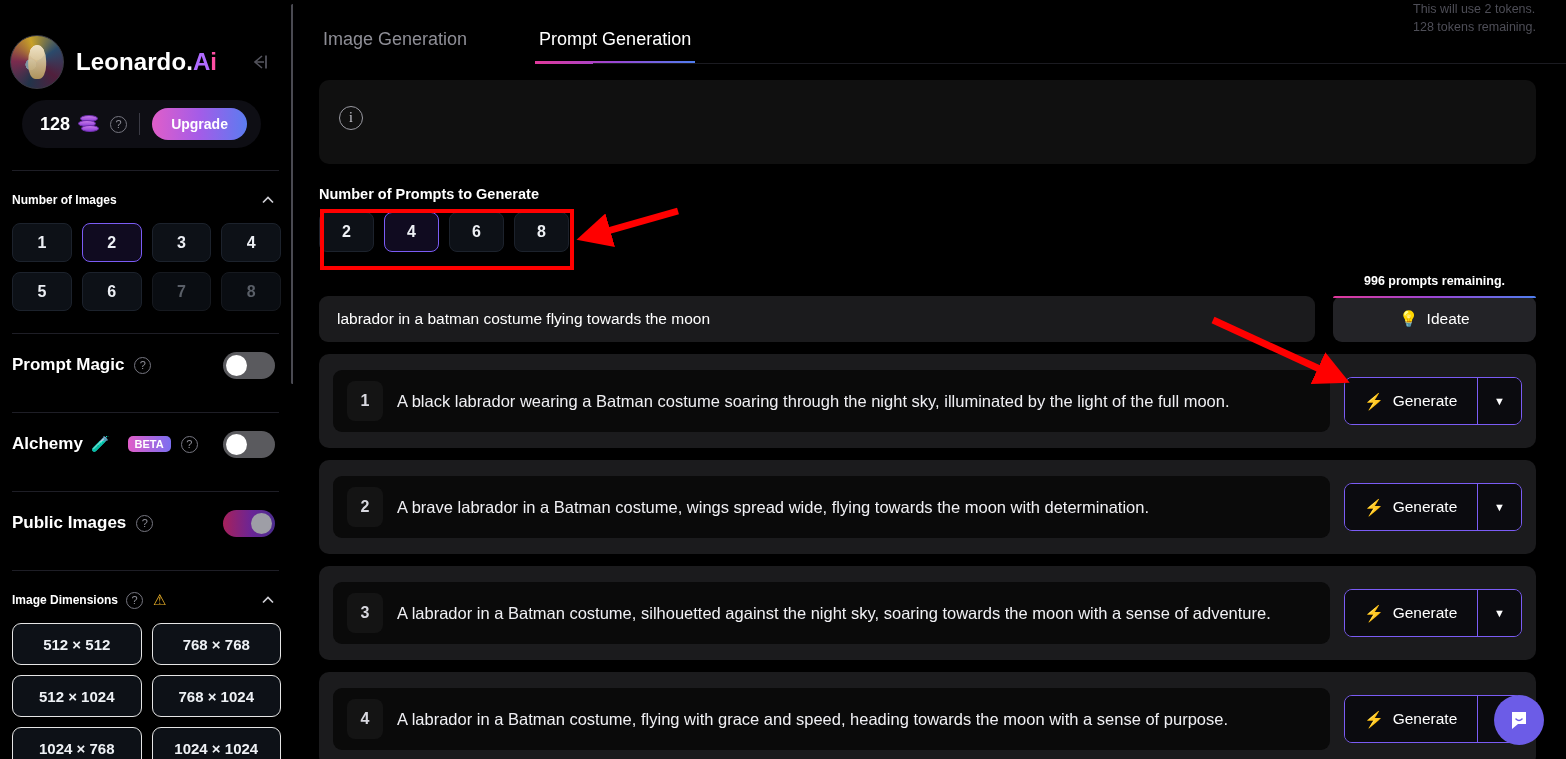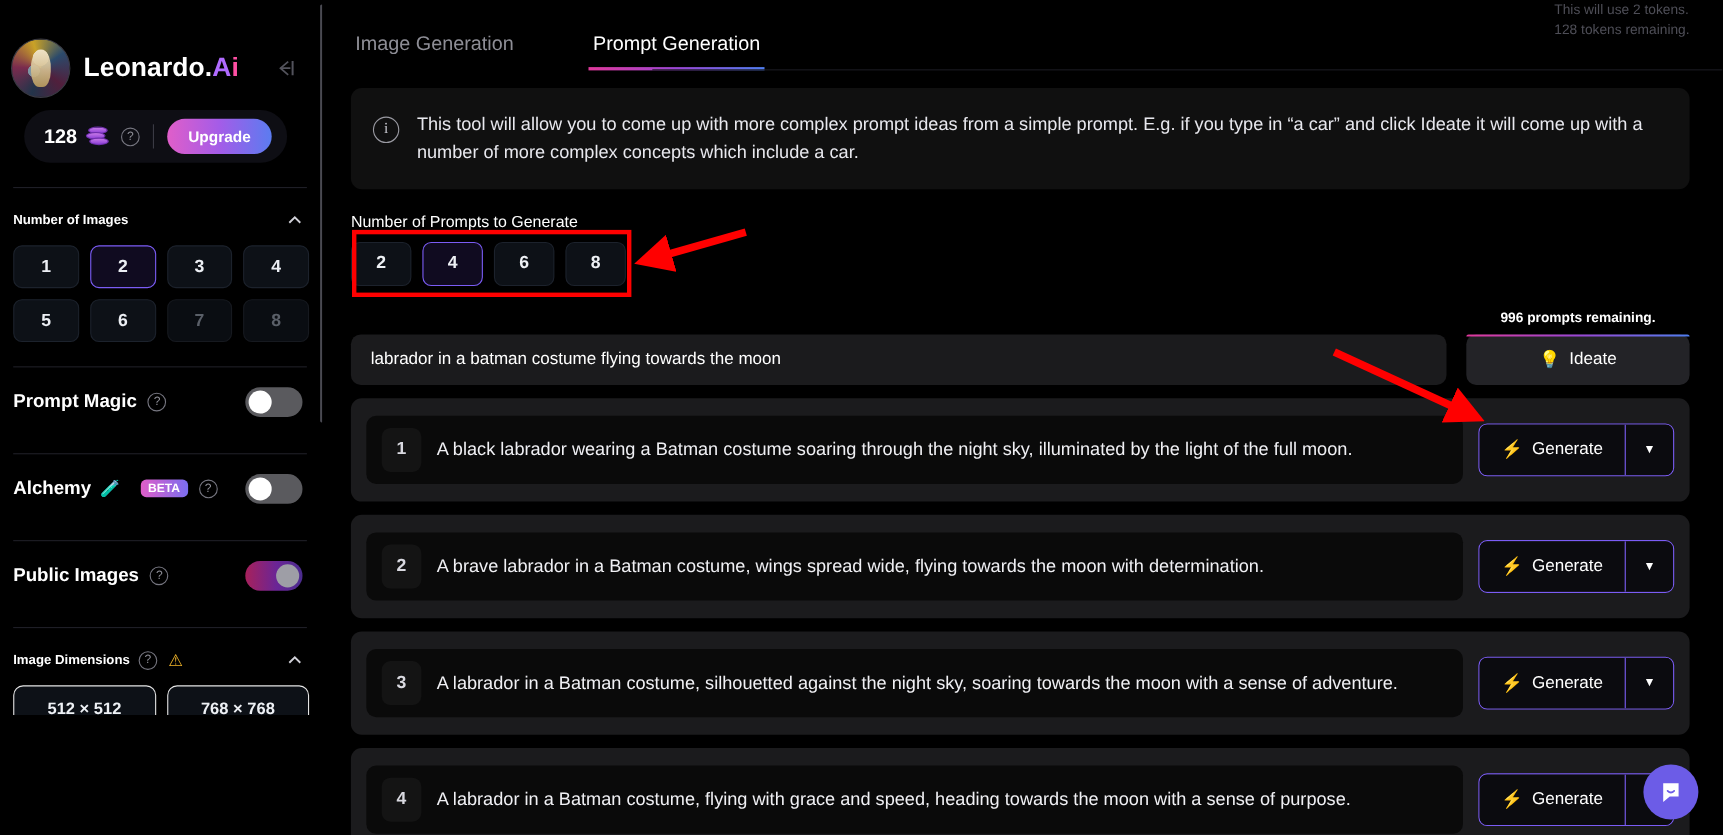--- a/index.html
+++ b/index.html
@@ -6,21 +6,21 @@
   html, body {
     width: 1566px; height: 759px;
     background: #000000;
     font-family: "Liberation Sans", sans-serif;
     overflow: hidden;
   }
   .app { position: relative; width: 1566px; height: 759px; display: flex; }
 
   
   .sidebar {
-    width: 293px; height: 650px; background: #000000;
+    width: 293px; height: 759px; background: #000000;
     position: relative; flex: 0 0 293px; overflow: hidden;
   }
   .brand-row { display: flex; align-items: center; padding: 38px 0 0 10px; height: 86px; }
   .brand-logo {
     width: 54px; height: 54px; border-radius: 50%;
     background:
       radial-gradient(circle at 50% 32%, #e9d9b6 0 16%, transparent 17%),
       radial-gradient(circle at 38% 55%, #7f95a3 0 12%, transparent 13%),
       conic-gradient(from 200deg, #23344a, #7a2b4e, #c9a227, #2b4a6b, #511f3c, #23344a);
     border: 1px solid #3a3a44; flex: 0 0 54px; position: relative;
@@ -139,21 +139,21 @@
     background:#101010; border-radius: 10px; padding: 20px 24px 20px 20px;
     display:flex; align-items:flex-start; gap: 16px; min-height: 84px;
   }
   .info-circle {
     flex:0 0 24px; width:24px; height:24px; border-radius:50%; border:1.5px solid #9a9aa2;
     color:#c8c8d0; font-size:14px; display:flex; align-items:center; justify-content:center;
     margin-top: 6px; font-family: "Liberation Serif", serif;
   }
   .info-text { color:#e8e8ee; font-size:16.5px; line-height:26px; }
 
-  .field-label { color:#ffffff; font-size:14.5px; font-weight:400; margin: 22px 0 0 0; }
+  .field-label { color:#ffffff; font-size:14.5px; font-weight:700; margin: 22px 0 0 0; }
 
   .prompt-count-row { display:flex; gap: 10px; margin-top: 10px; width: 250px; }
   .pc-btn {
     width: 58px; height: 40px; border-radius: 8px; background:#0d1117; border:1px solid #1c222c;
     color:#eef1f5; font-size:16px; font-weight:700; font-family:inherit; cursor:pointer;
     display:flex; align-items:center; justify-content:center;
   }
   .pc-btn.selected { border:1.5px solid #7b5cf5; background:#100b20; }
 
   .input-row { display:flex; align-items:flex-end; gap: 18px; margin-top: 22px; }
@@ -331,21 +331,20 @@
     <div class="tabs">
       <button class="tab">Image Generation</button>
       <button class="tab active">Prompt Generation</button>
     </div>
     <div class="tabs-rule"></div>
 
     <div class="content">
 
       <div class="info-banner">
         <div class="info-circle">i</div>
-        <div class="info-text">This tool will allow you to come up with more complex prompt ideas from a simple prompt. E.g. if you type in “a car” and click Ideate it will come up with a number of more complex concepts which include a car.</div>
       </div>
 
       <div class="field-label">Number of Prompts to Generate</div>
 
       <div class="prompt-count-row">
         <button class="pc-btn">2</button>
         <button class="pc-btn selected">4</button>
         <button class="pc-btn">6</button>
         <button class="pc-btn">8</button>
       </div>

